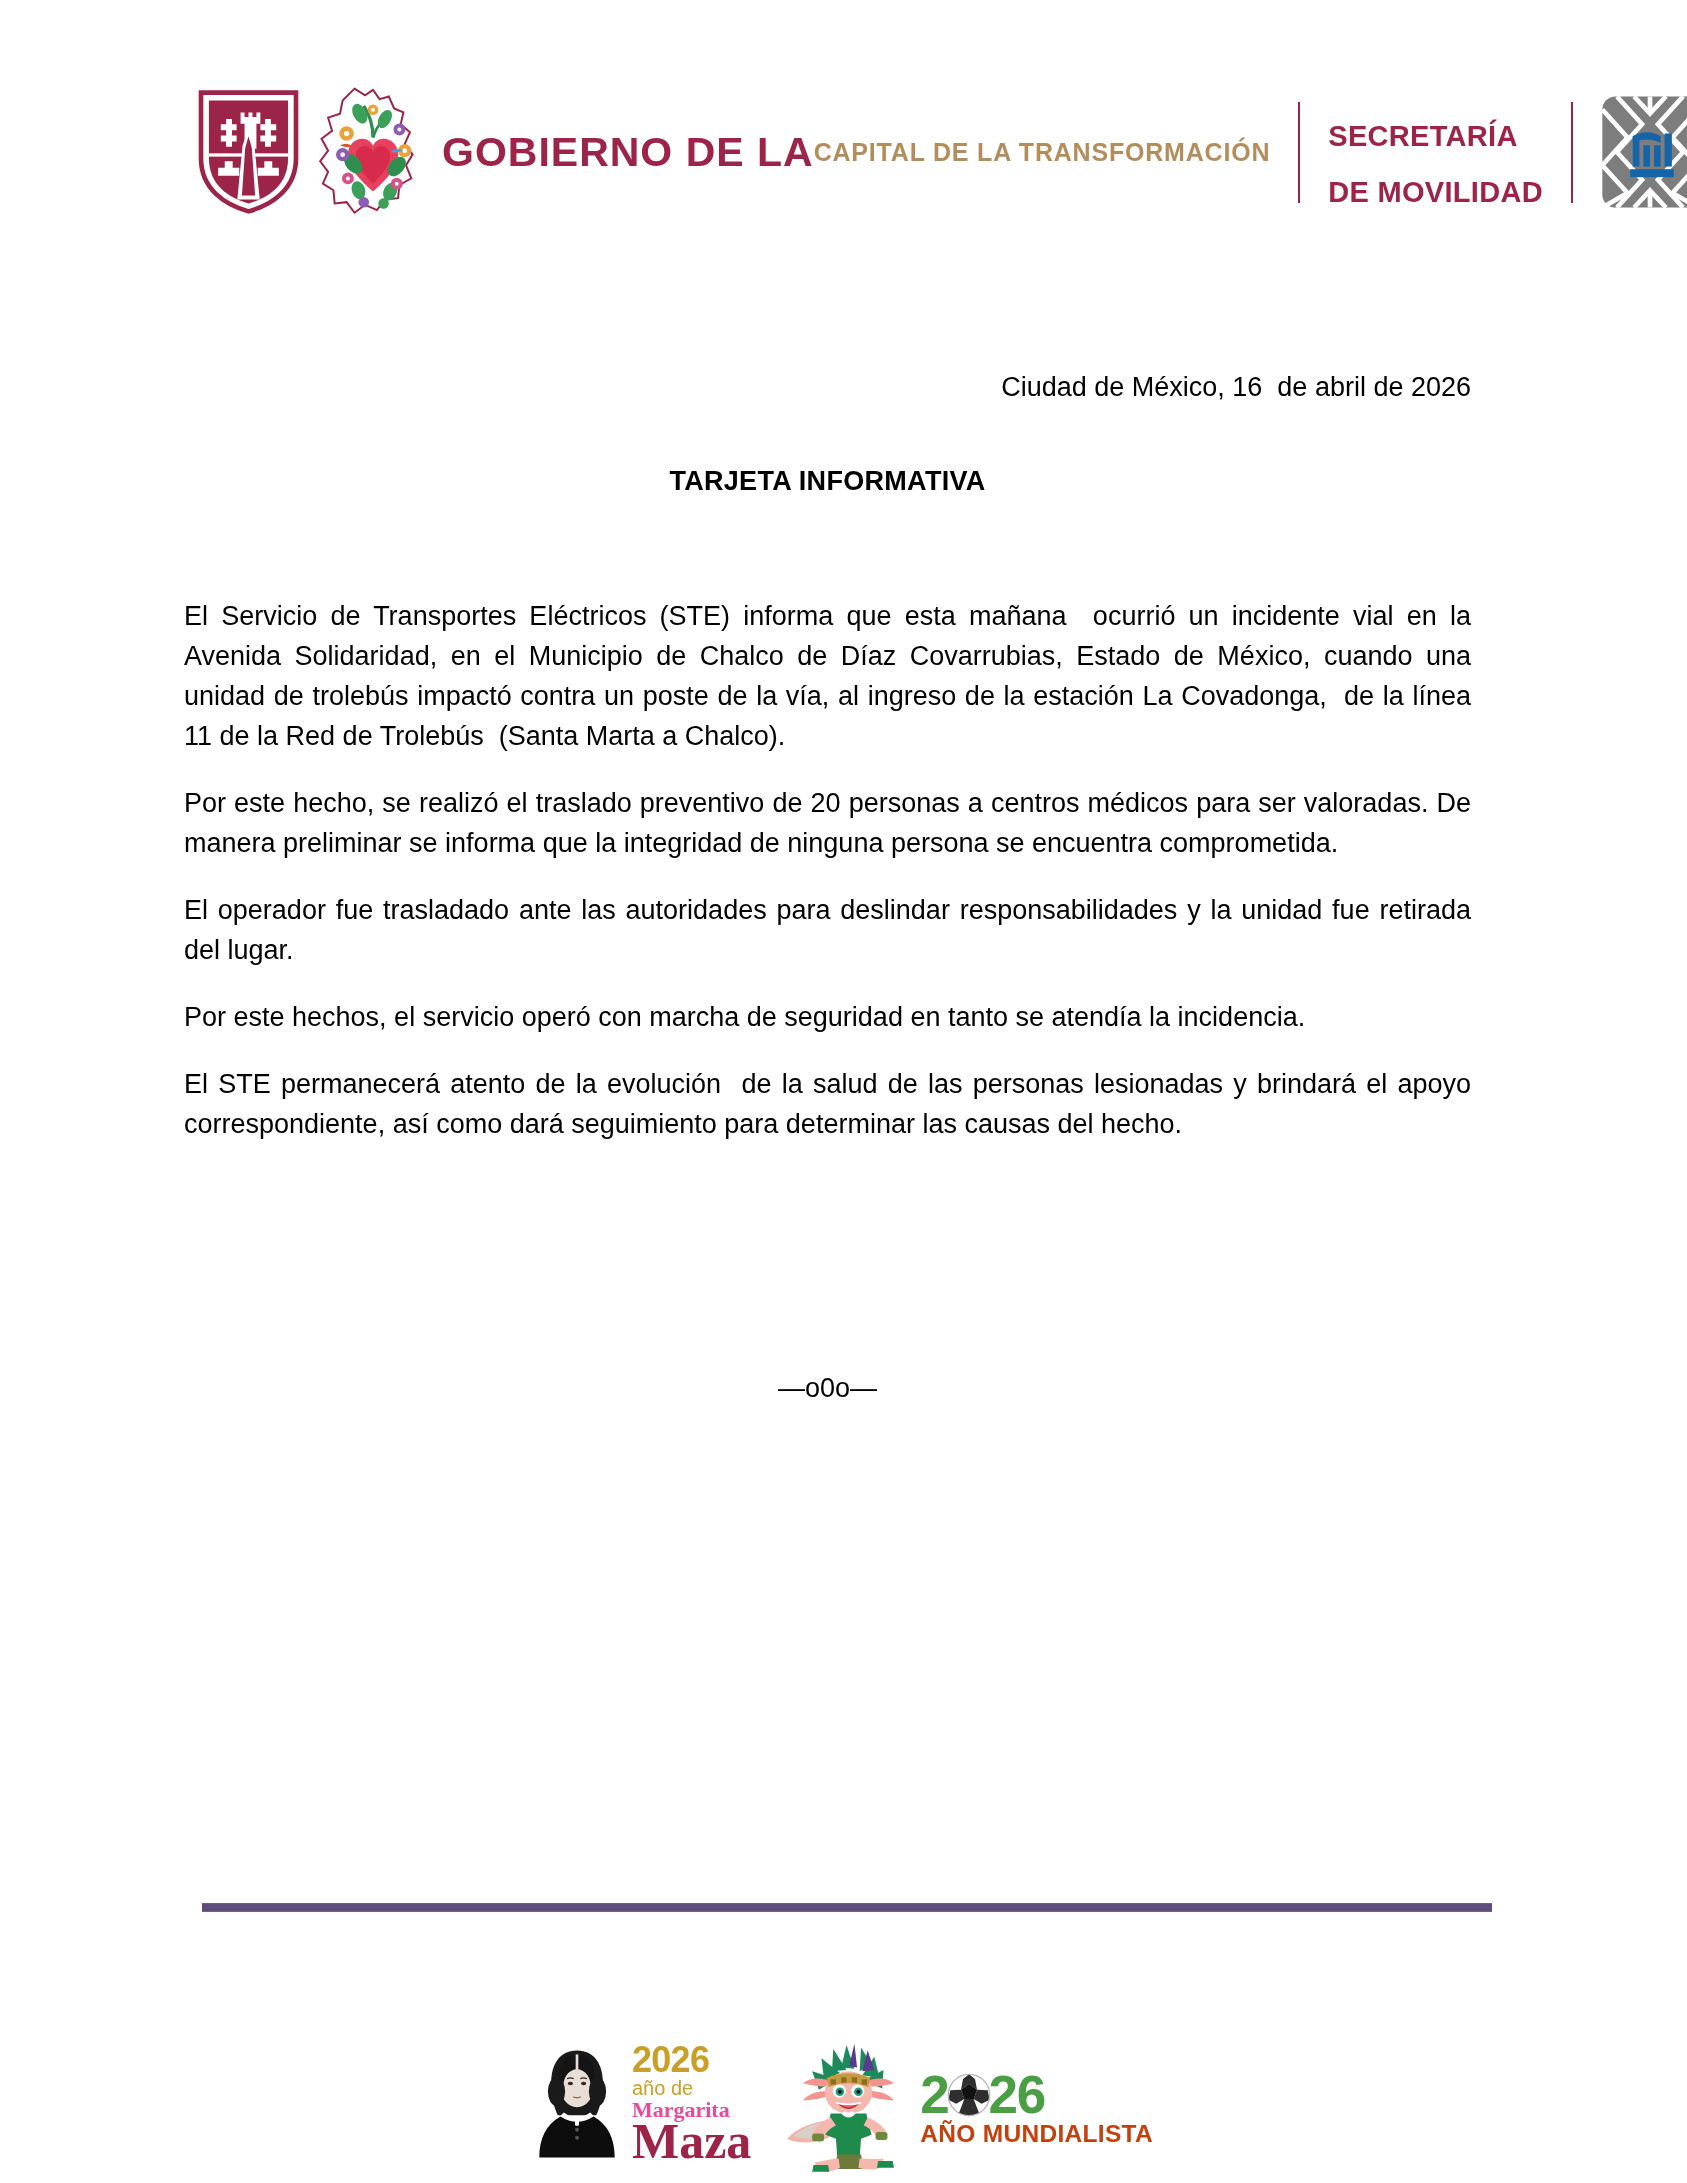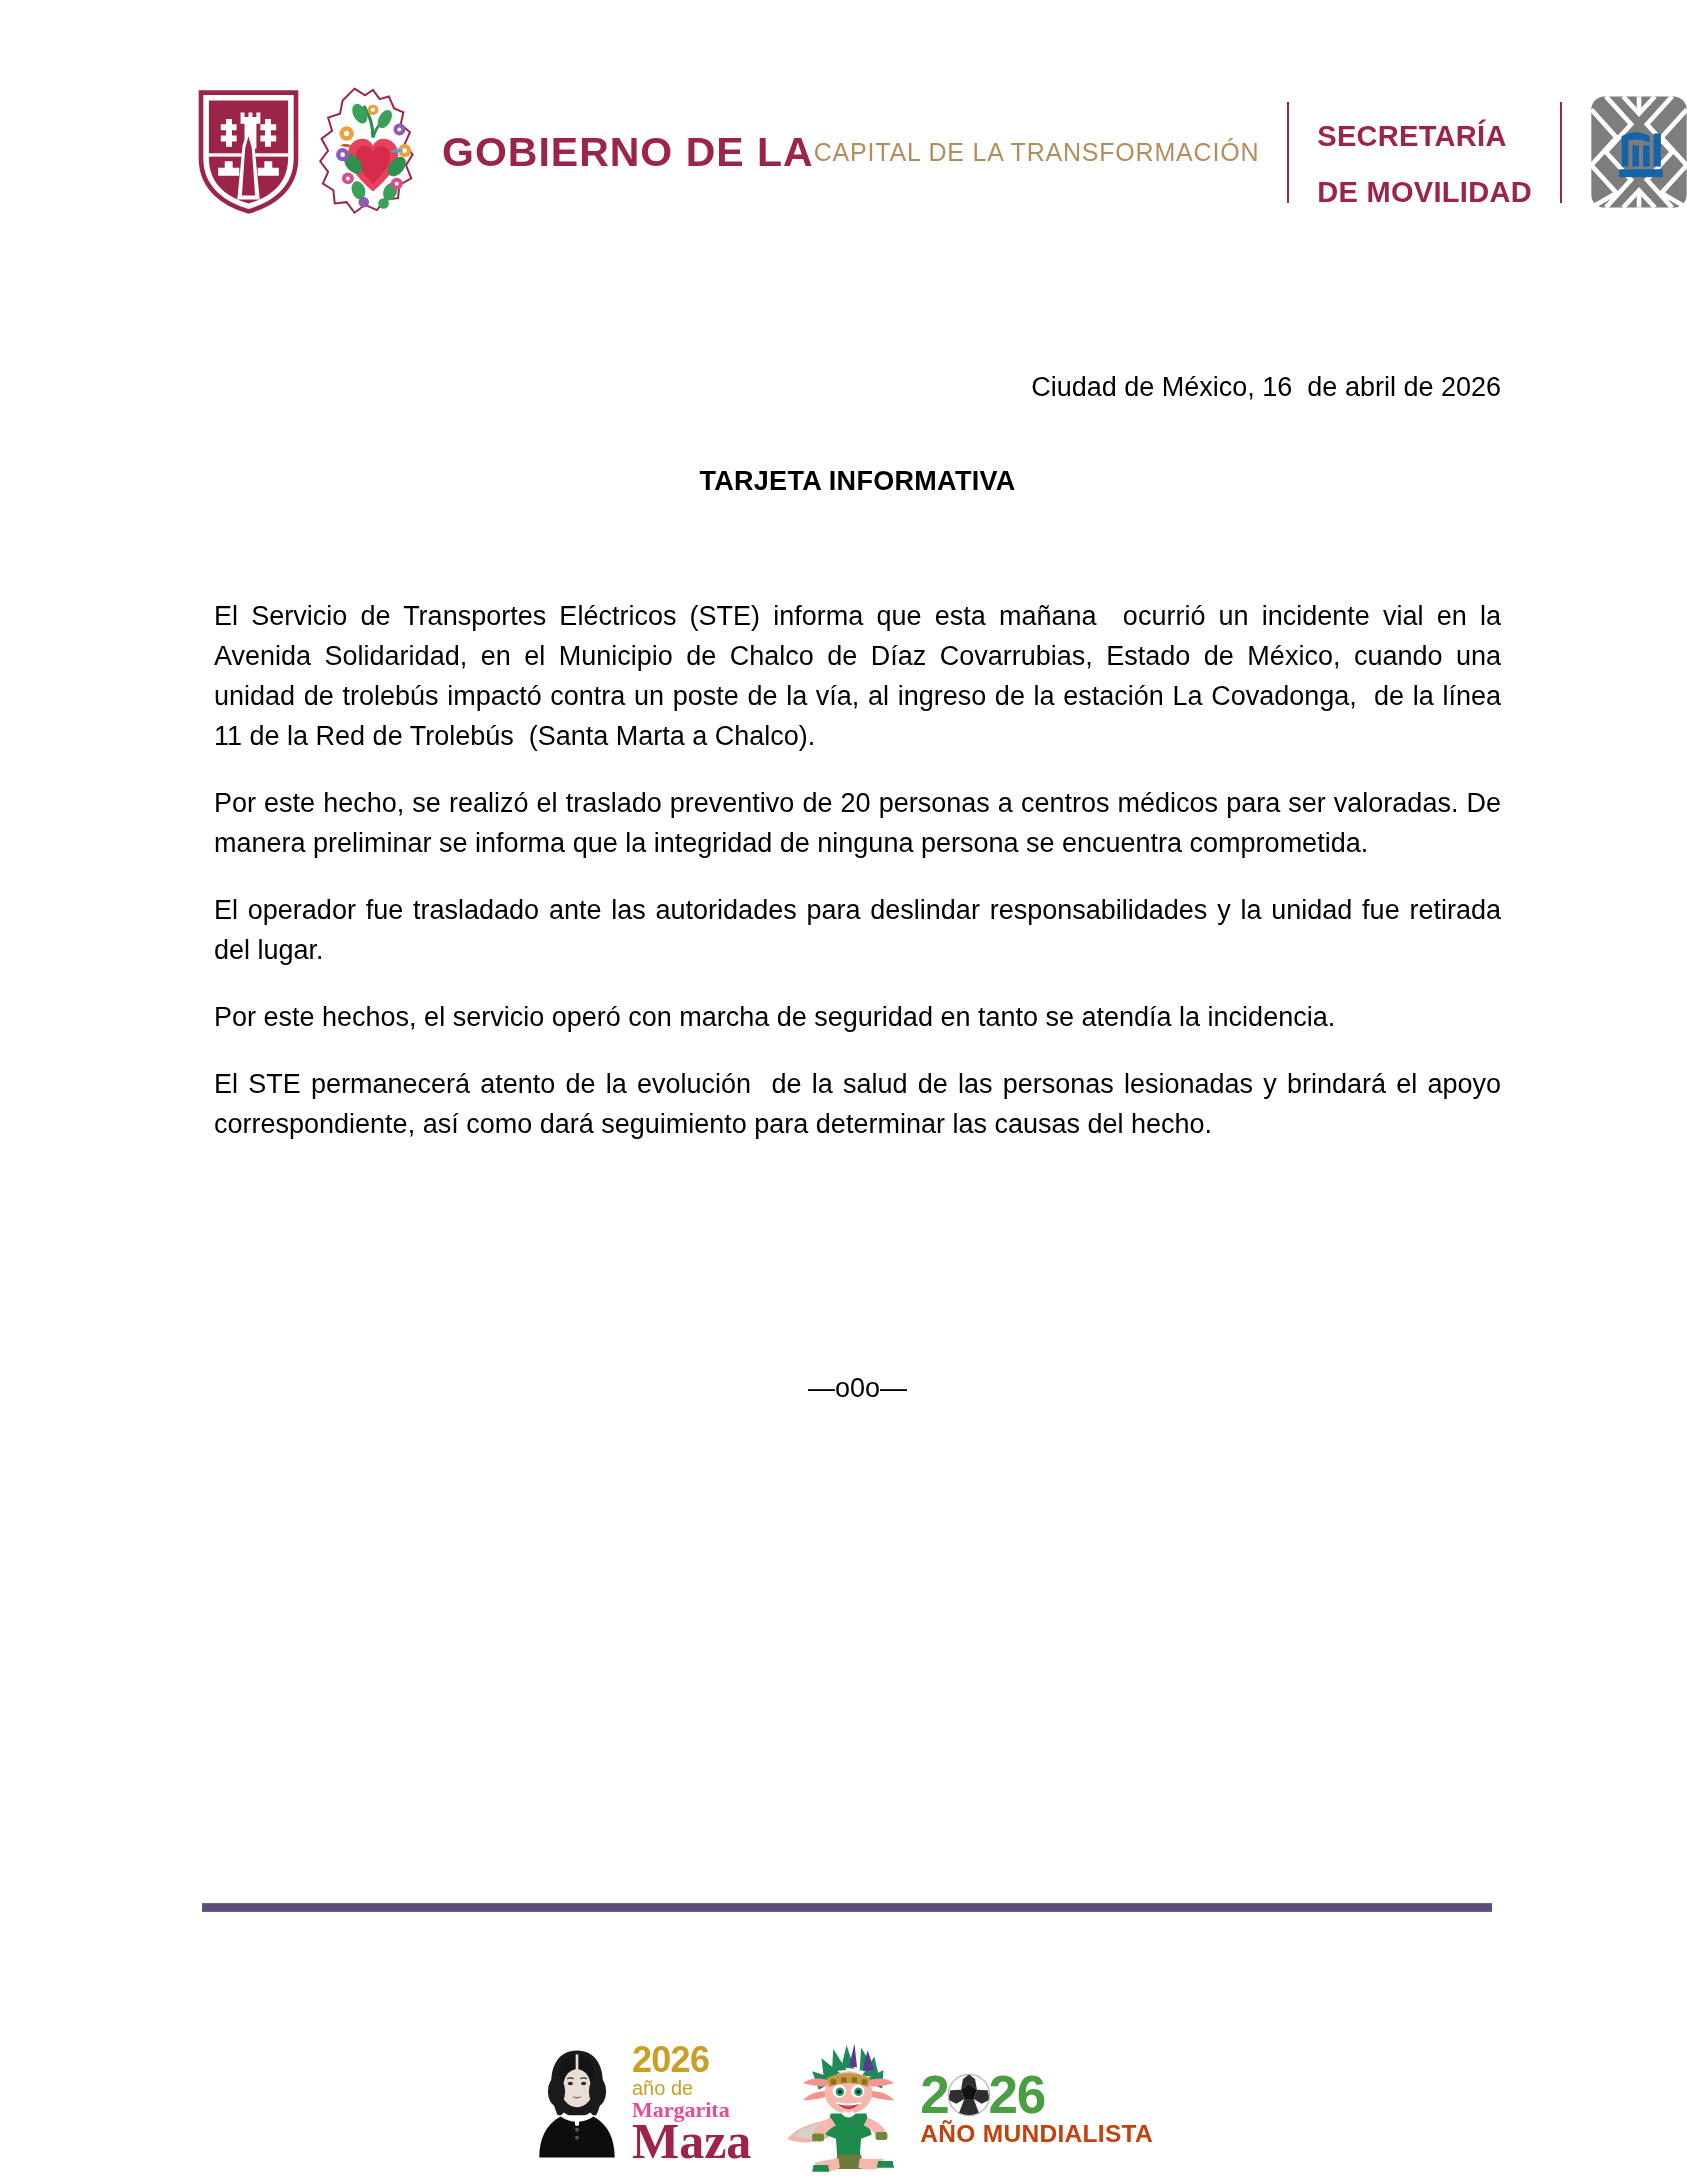--- a/index.html
+++ b/index.html
@@ -51,21 +51,21 @@
     font-family: "Liberation Sans", sans-serif;
     font-weight: bold;
     font-size: 41px;
     letter-spacing: 1px;
     color: #9d2449;
     white-space: nowrap;
   }
   .gob-line2 { margin-top: 4px; }
   .gob-line3 {
     font-family: "Liberation Sans", sans-serif;
-    font-weight: normal;
+    font-weight: bold;
     font-size: 25px;
     letter-spacing: 0.8px;
     color: #b38e5d;
     margin-top: 8px;
     white-space: nowrap;
   }
 
   .hdr-rule {
     width: 2px;
     height: 101px;
@@ -94,21 +94,21 @@
   .metro-logo, .semovi-logo {
     flex: 0 0 auto;
     width: 98px;
     height: 114px;
   }
   .metro-logo { margin-right: 10.6px; }
 
   
   .doc-body {
     position: absolute;
-    left: 214px;
+    left: 184px;
     top: 370px;
     width: 1287px;
   }
 
   .date-line {
     text-align: right;
     font-size: 27px;
     line-height: 1.3;
     margin-bottom: 61px;
     white-space: pre;

